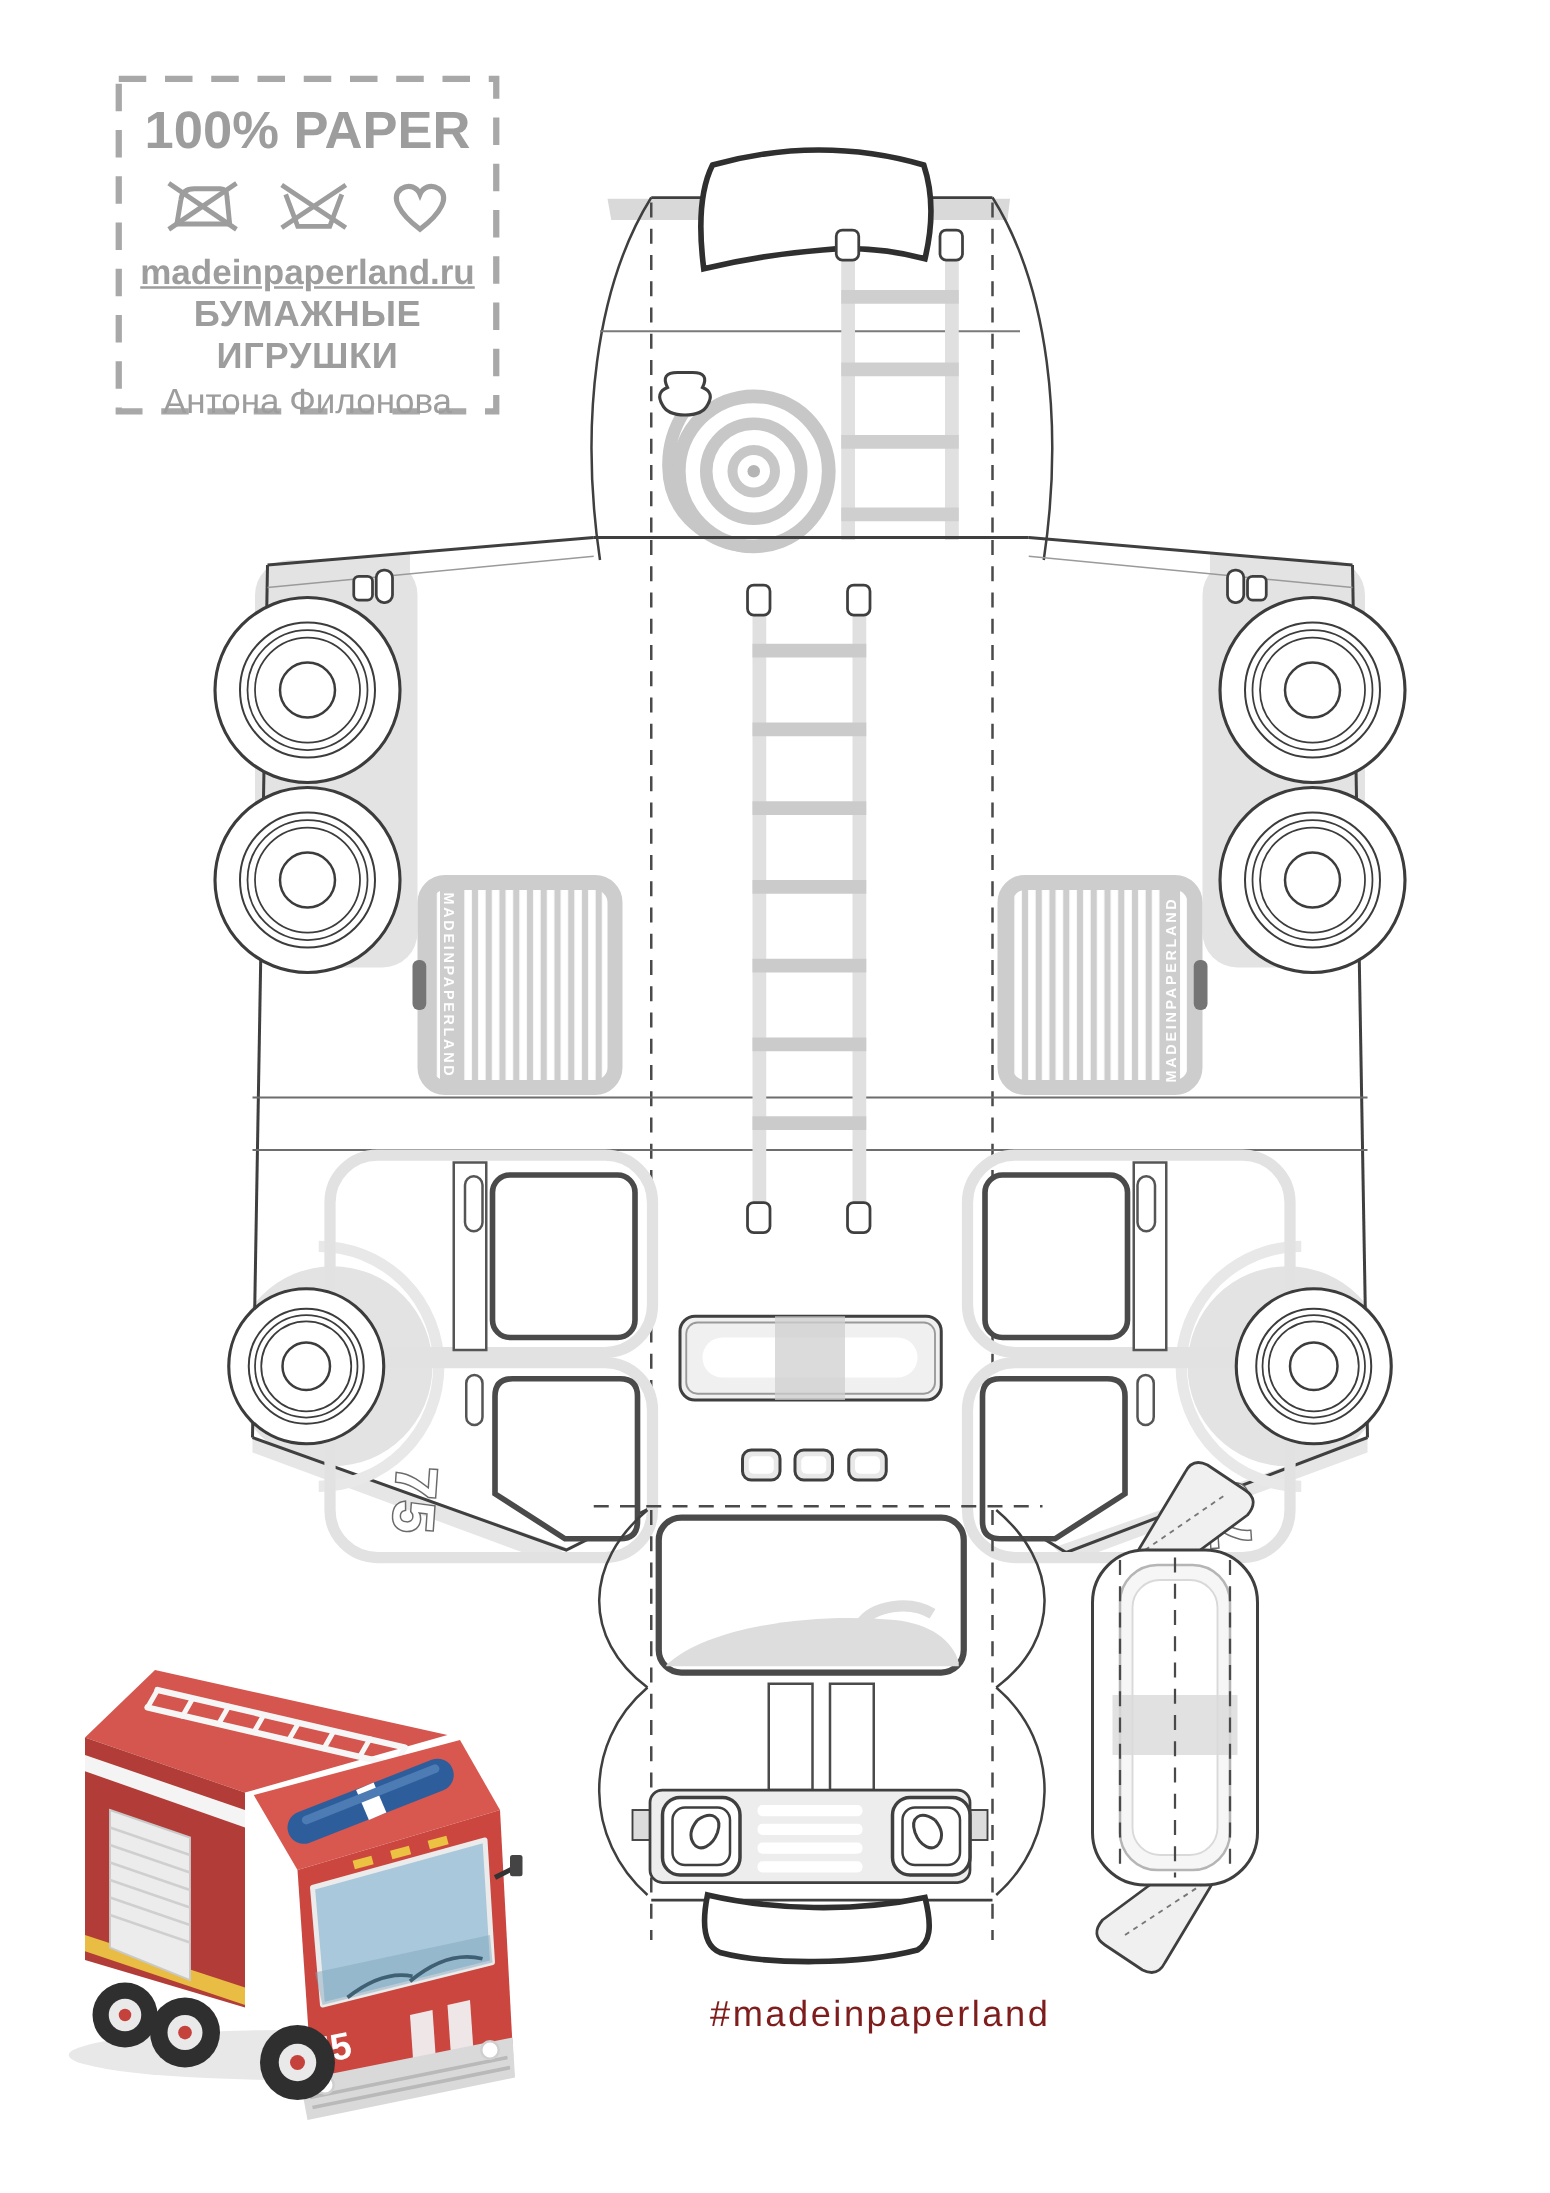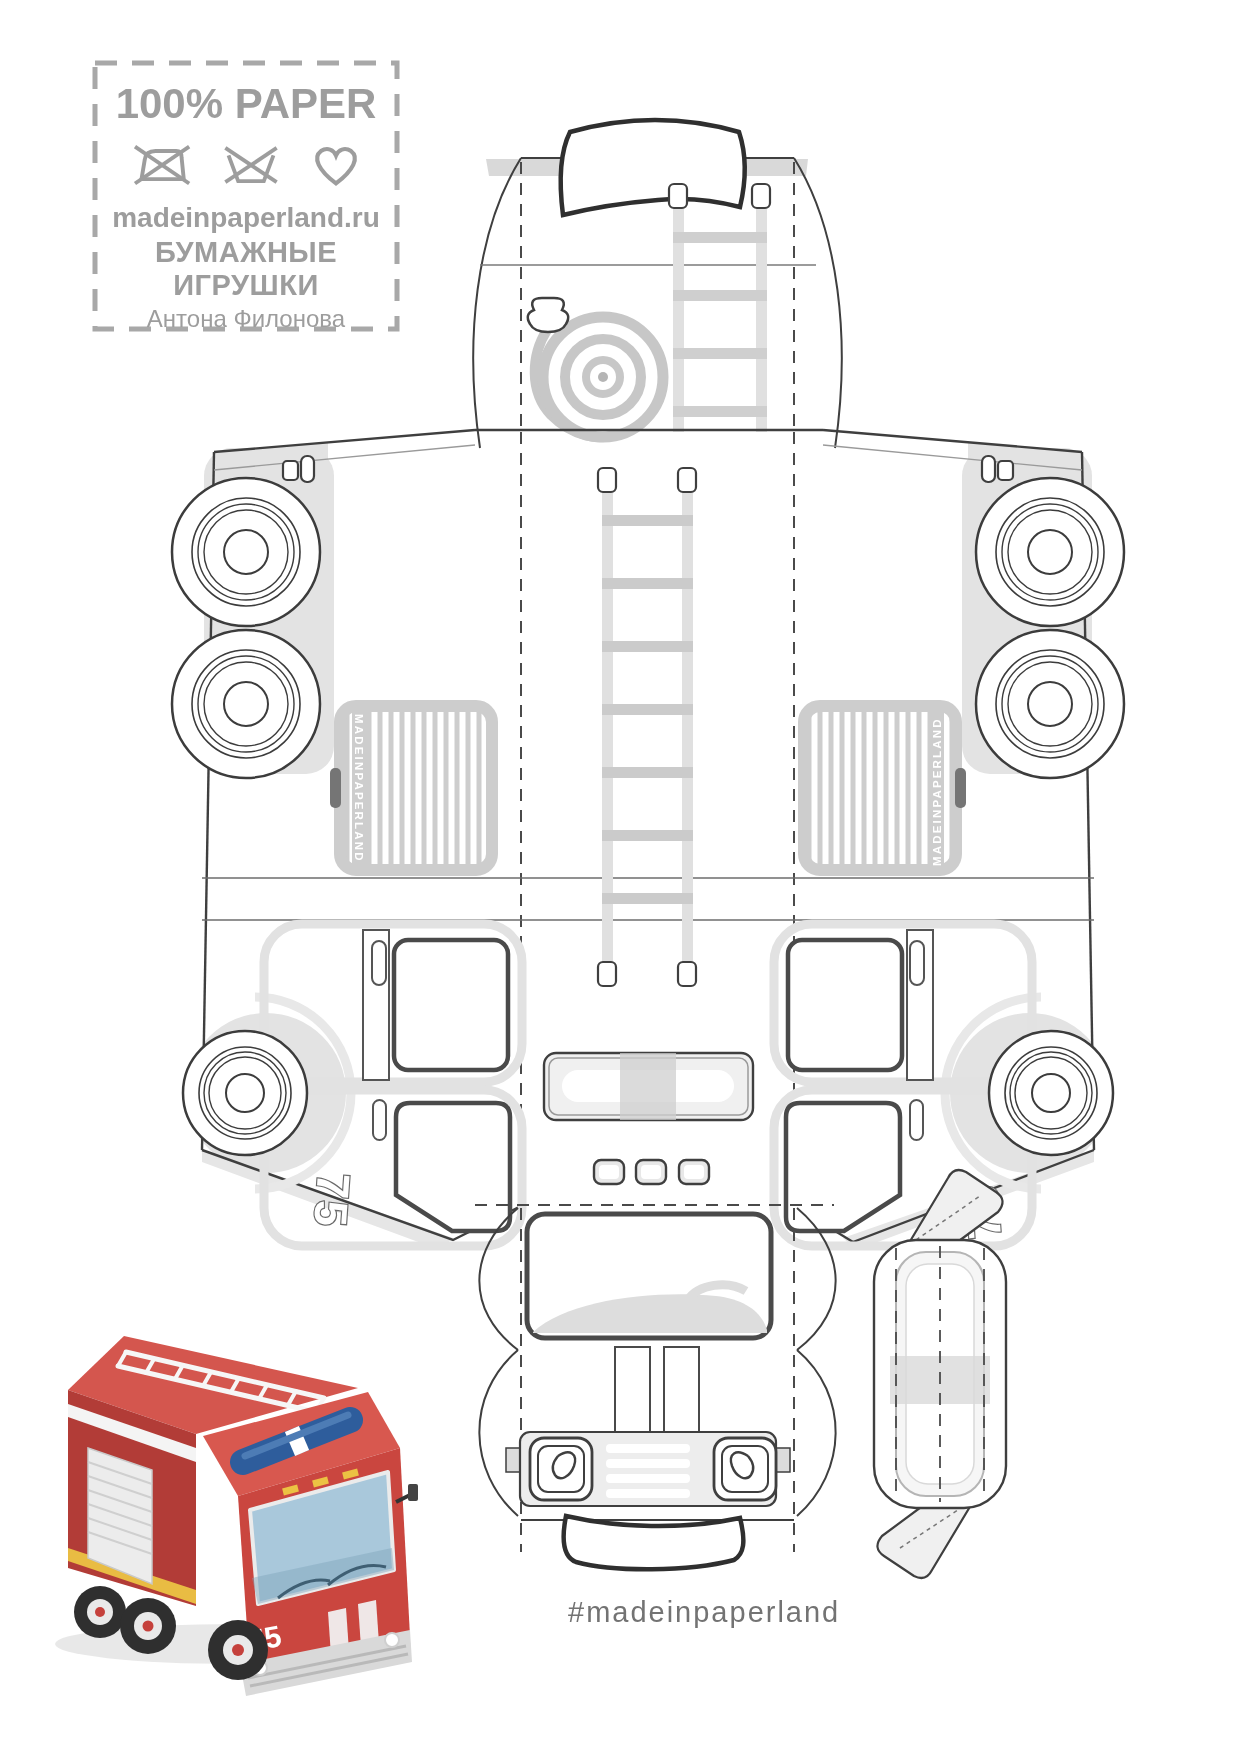--- a/index.html
+++ b/index.html
@@ -4,25 +4,25 @@
 <style>
   html,body{margin:0;padding:0;background:#ffffff;}
   .page{position:relative;width:1240px;height:1754px;background:#ffffff;overflow:hidden;
         font-family:"Liberation Sans","DejaVu Sans",sans-serif;margin-left:28px;}
   .net{position:absolute;left:0;top:0;width:1240px;height:1754px;}
   
   .brand-box{position:absolute;left:64px;top:60px;width:308px;height:272px;color:#9d9d9d;text-align:center;}
   .brand-border{position:absolute;left:0;top:0;width:100%;height:100%;}
   .brand-title{position:relative;margin-top:20px;font-size:42px;font-weight:700;letter-spacing:0px;color:#9d9d9d;}
   .brand-icons{position:relative;margin-top:10px;display:flex;justify-content:center;gap:26px;align-items:center;}
-  .brand-site{position:relative;margin-top:12px;font-size:28px;font-weight:700;}
+  .brand-site{position:relative;margin-top:12px;font-size:28px;font-weight:700;text-decoration:underline;}
   .brand-tagline{position:relative;margin-top:2px;font-size:29px;font-weight:700;letter-spacing:0.5px;}
-  .brand-author{position:relative;margin-top:3px;font-size:24px;font-weight:500;text-align:center;}
+  .brand-author{position:relative;margin-top:3px;font-size:28px;font-weight:500;text-align:center;}
   
-  .hashtag{position:absolute;left:540px;top:1596px;font-size:29px;letter-spacing:2px;color:#737373;}
+  .hashtag{position:absolute;left:540px;top:1596px;font-size:29px;letter-spacing:2px;color:#7f1d1d;}
 </style>
 </head>
 <body>
 
 <div class="page">
 
   <div class="brand-box">
     <svg class="brand-border" viewBox="0 0 308 272">
       <rect x="3" y="3" width="302" height="266" fill="none" stroke="#a8a8a8" stroke-width="5" stroke-dasharray="22 15"></rect>
     </svg>

